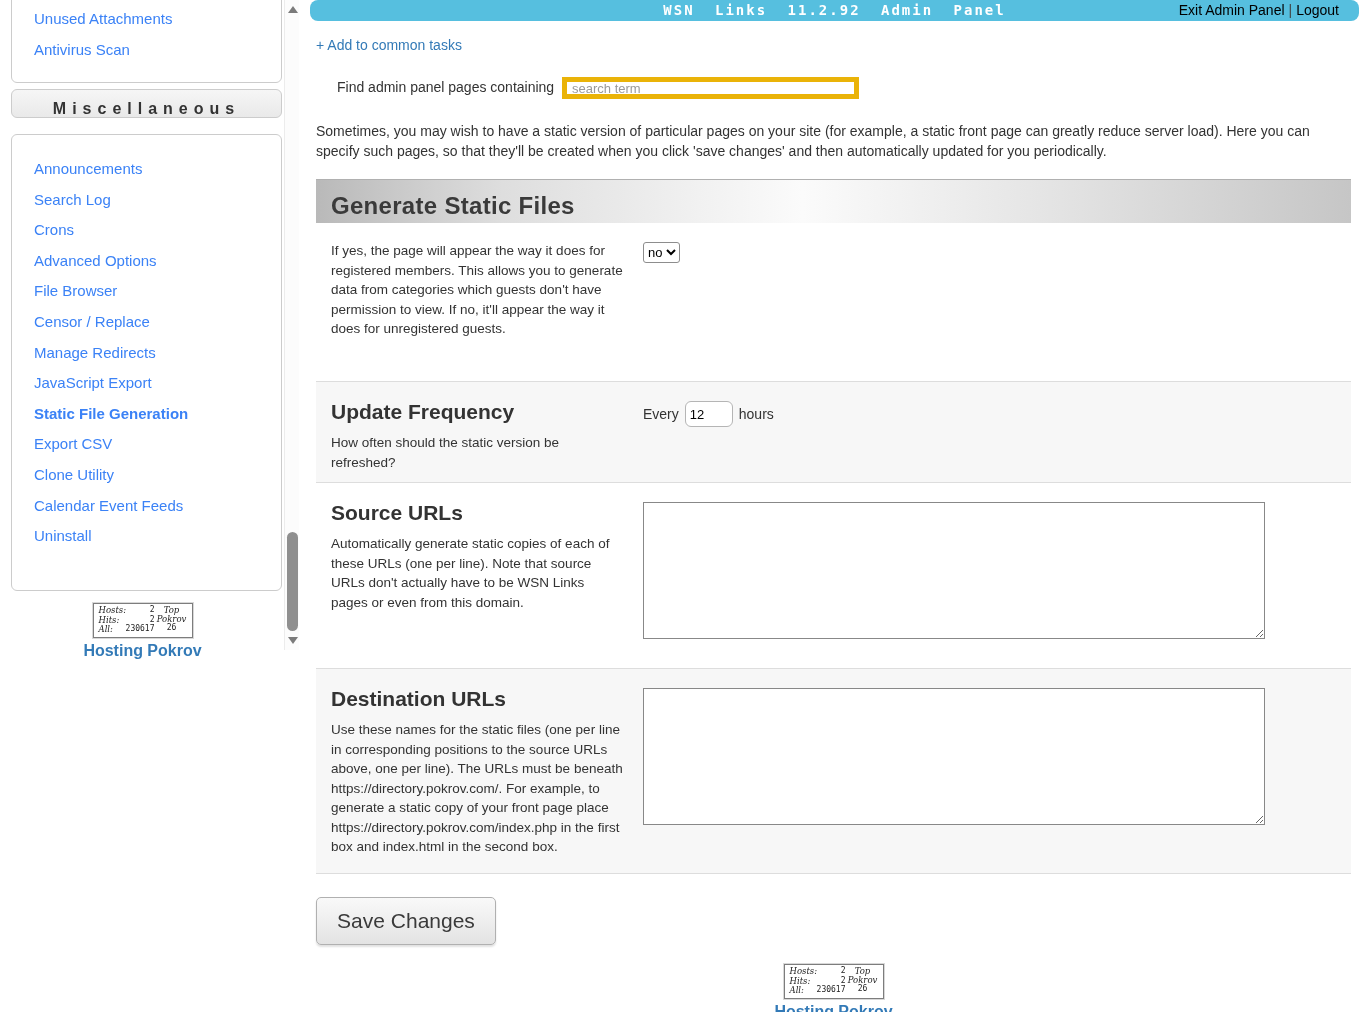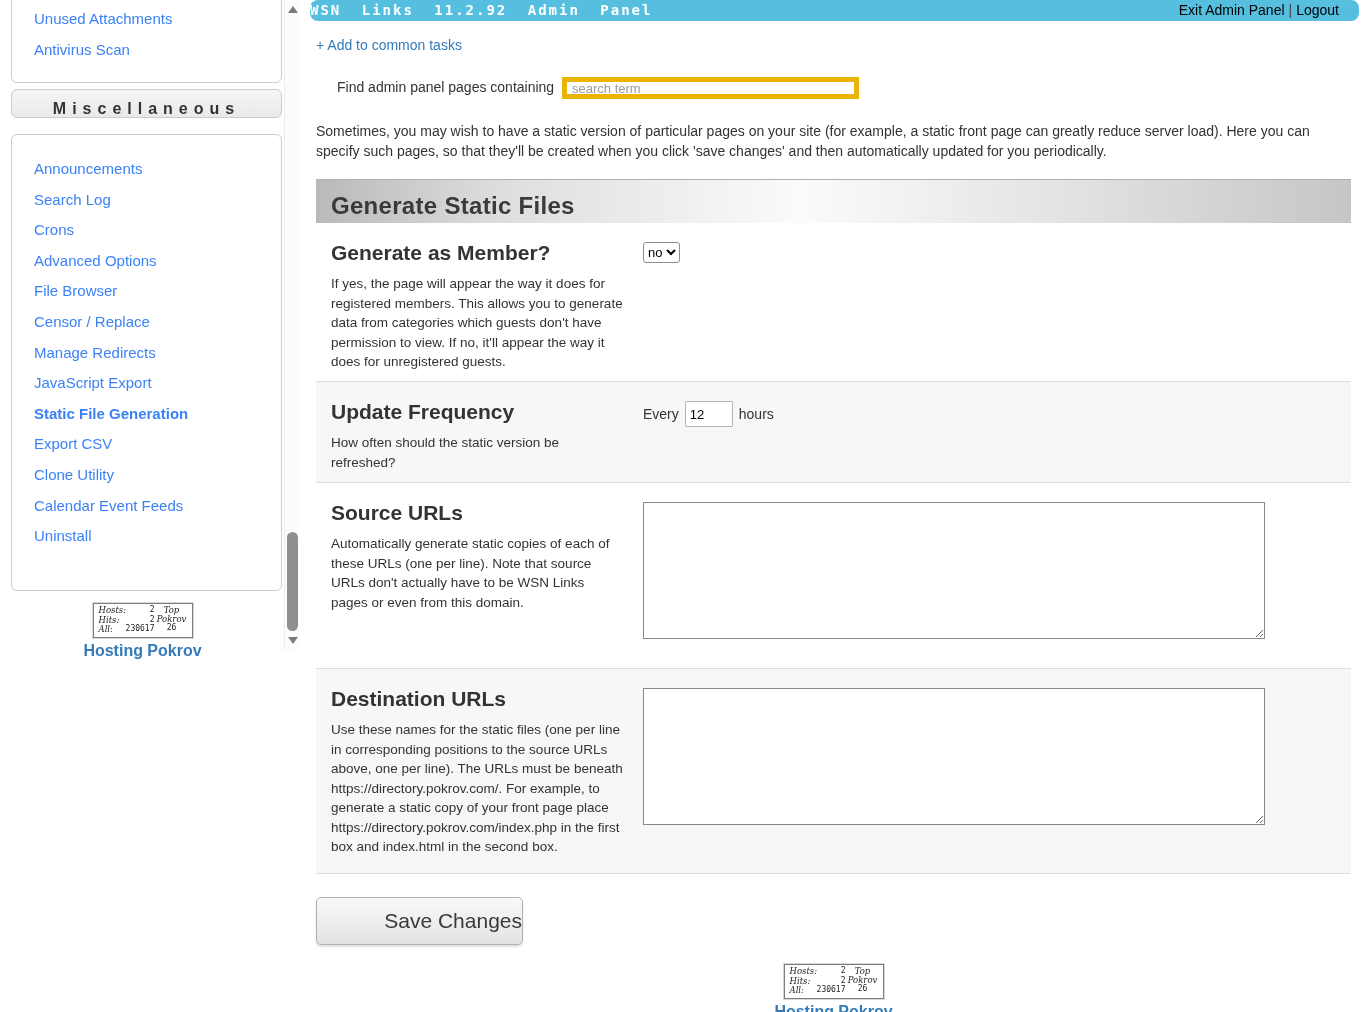--- a/index.html
+++ b/index.html
@@ -42,21 +42,21 @@
     border-bottom:7px solid #7b7b7b; }
   .sscroll .arr-down { position:absolute; left:3px; top:637px; width:0; height:0;
     border-left:5px solid transparent; border-right:5px solid transparent;
     border-top:7px solid #7b7b7b; }
   .sscroll .thumb { position:absolute; left:2px; top:532px; width:11px; height:99px;
     background:#8f8f8f; border-radius:6px; }
 
   
   .topbar { position:absolute; left:310px; top:0; width:1049px; height:21px;
     background:#56bfdf; border-radius:8px; }
-  .topbar-title { position:absolute; left:0; width:100%; line-height:21px;
+  .topbar-title { position:absolute; left:0; width:100%; text-align:center; line-height:21px;
     color:#fff; font-family:"DejaVu Sans Mono", monospace; font-weight:bold; font-size:14px;
     letter-spacing:2px; word-spacing:10px; }
   .topbar-right { position:absolute; right:20px; top:0; line-height:21px; font-size:14px; }
   .topbar-right a { color:#000000; text-decoration:none; cursor:pointer; }
   .topbar-right .sep { color:#444; margin:0 4px; }
 
   .add-task { position:absolute; left:316px; top:37px; font-size:14px;
     color:#337ab7; text-decoration:none; cursor:pointer; }
 
   .search-row { position:absolute; left:337px; top:77px; font-size:14px; }
@@ -81,29 +81,29 @@
   .frow h3 { font-size:21px; font-weight:bold; color:#333; margin-bottom:9px; }
   .frow .fdesc { width:292px; font-size:13.5px; line-height:19.5px; color:#333; }
   .frow .fright { flex:1; padding-top:1px; font-size:14px; }
   .frow.r1 { height:158px; }
   .frow.r2 { height:102px; }
   .frow.r3 { height:185px; }
   .frow.r4 { height:206px; }
 
   .gen-select { font-size:13px; height:21px; border:1px solid #8d8d8d; border-radius:3px;
     background:#fff; font-family:"Liberation Sans", sans-serif; }
-  .hours-input { width:48px; height:24px; border:1px solid #b5b5b5; border-radius:1px;
+  .hours-input { width:48px; height:24px; border:1px solid #b5b5b5; border-radius:6px;
     font-size:13px; padding:12px 4px; margin:0 6px; font-family:"Liberation Sans", sans-serif; }
   .url-area { width:622px; height:137px; border:1px solid #888; resize:both;
     font-family:"DejaVu Sans Mono", monospace; font-size:12px; padding:3px; background:#fff; }
 
-  .save-btn { position:absolute; left:316px; top:897px; width:207px; height:48px;
+  .save-btn { position:absolute; left:316px; top:897px; width:180px; height:48px;
     background:linear-gradient(#f9f9f9,#e3e3e3); border:1px solid #b0b0b0; border-radius:5px;
     box-shadow:0 2px 2px rgba(0,0,0,0.12); font-size:21px; color:#3a3a3a; cursor:pointer;
-    font-family:"Liberation Sans", sans-serif;text-align:right; }
+    font-family:"Liberation Sans", sans-serif; }
 
   .footer { position:absolute; left:316px; top:960px; width:1035px; text-align:center; }
 </style>
 </head>
 <body>
 
 <div class="sidebar">
 
   <div class="side-box top-box">
     <a class="side-link">Unused Attachments</a>
@@ -177,21 +177,20 @@
 <p class="intro">Sometimes, you may wish to have a static version of particular pages on your site (for example, a static front page can greatly reduce server load). Here you can specify such pages, so that they'll be created when you click 'save changes' and then automatically updated for you periodically.</p>
 
 <div class="section-header">
   <h2>Generate Static Files</h2>
 </div>
 
 <div class="rows">
 
   <div class="frow r1">
     <div class="fleft">
-      <h3>Generate as Member?</h3>
       <div class="fdesc">If yes, the page will appear the way it does for registered members. This allows you to generate data from categories which guests don't have permission to view. If no, it'll appear the way it does for unregistered guests.</div>
     </div>
     <div class="fright">
       <select class="gen-select">
         <option>no</option>
       </select>
     </div>
   </div>
 
   <div class="frow alt r2">

